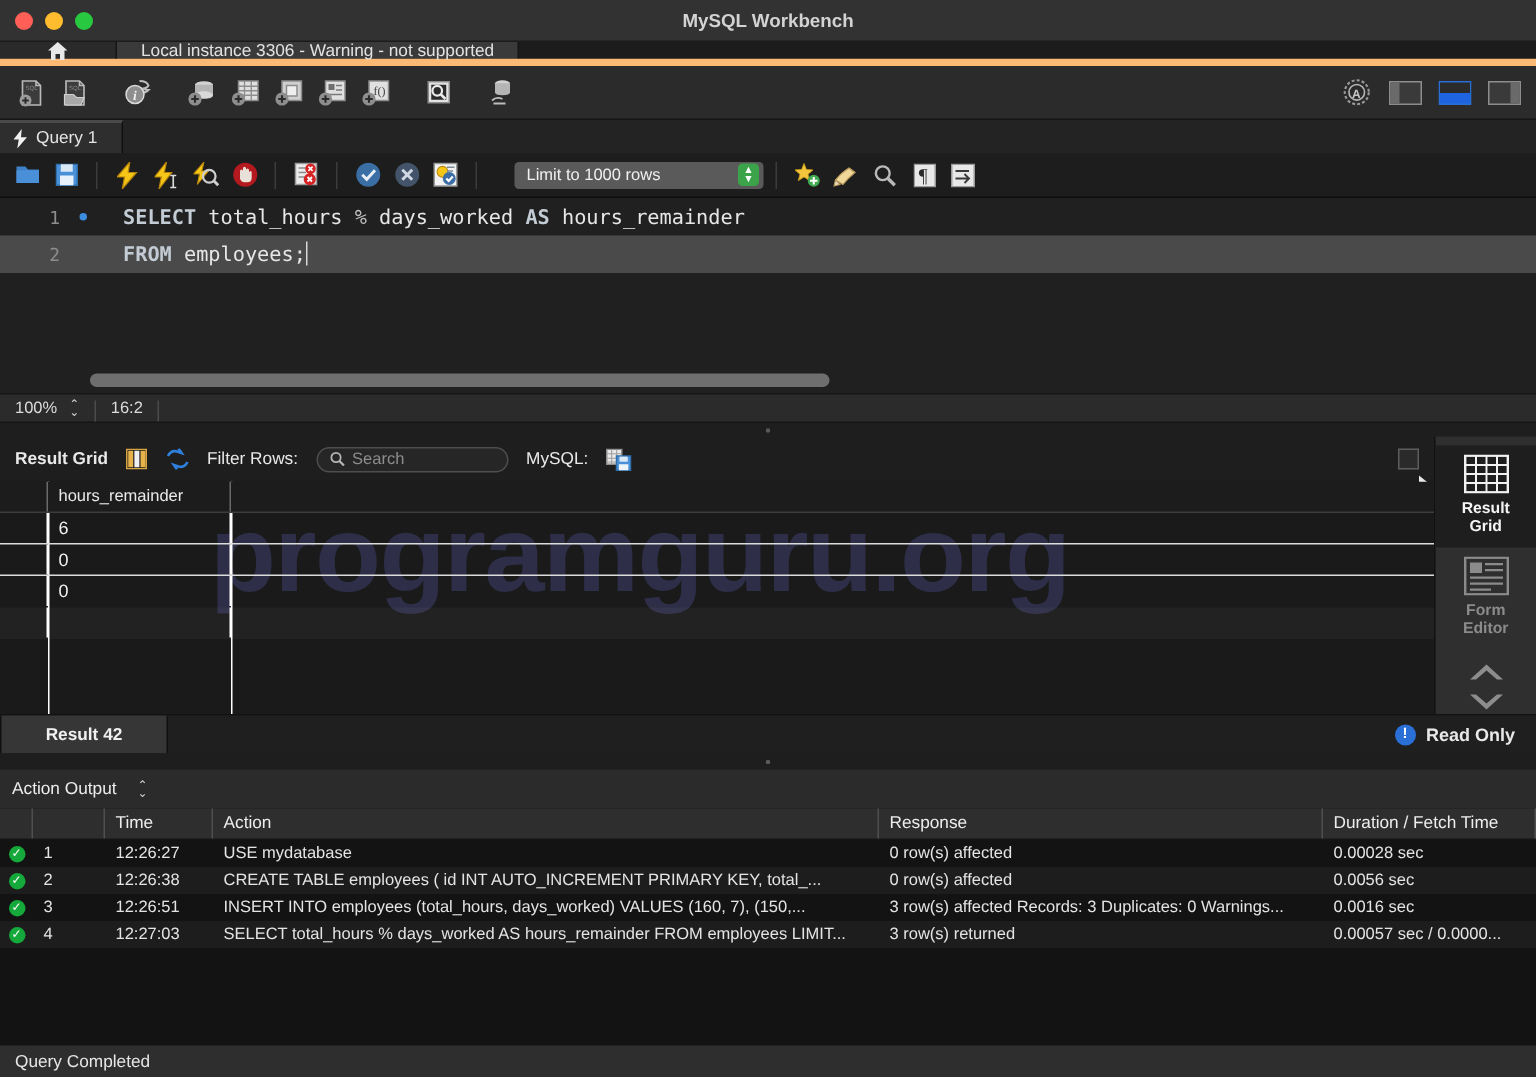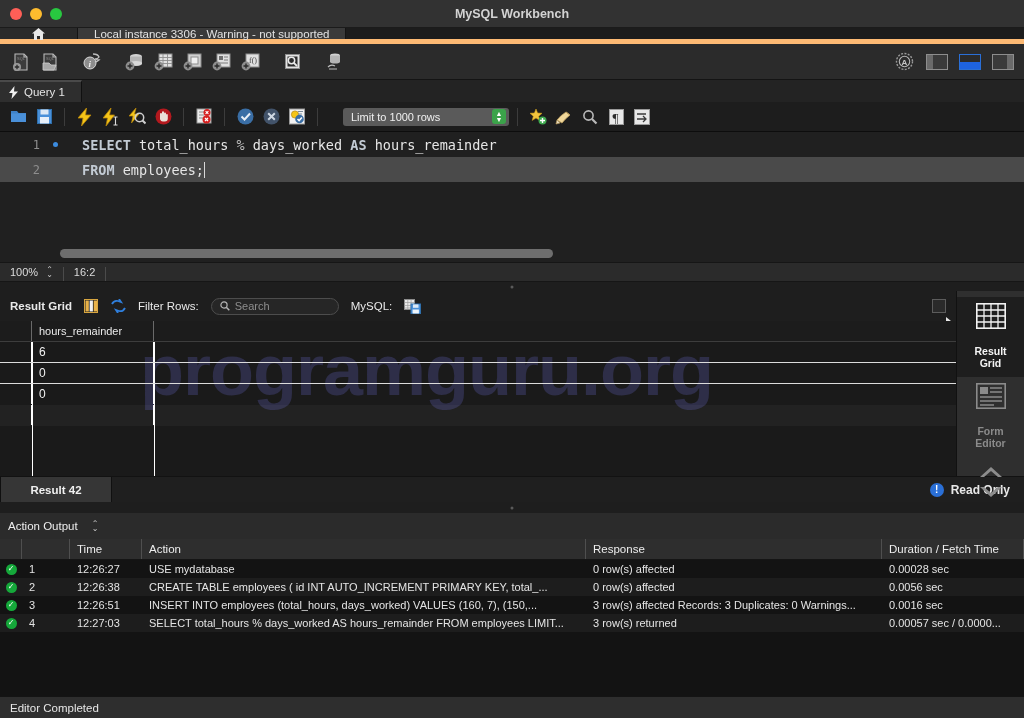--- a/index.html
+++ b/index.html
@@ -154,21 +154,21 @@
   .rightpanel {
     width: 68px; flex: none; background: #2f2f2f; display: flex; flex-direction: column;
     align-items: center; padding-top: 6px; position: relative; border-left: 1px solid #111;
   }
   .rp-arrow {
     position: absolute; left: -11px; top: 26px; width: 0; height: 0;
     border-top: 8px solid transparent; border-bottom: 8px solid transparent; border-left: 10px solid #e9e9e9;
   }
   .rp-item {
     width: 68px; padding: 6px 2px 8px; display: flex; flex-direction: column;
-    align-items: center; gap: 16px; font-size: 10.5px; font-weight: bold; text-align: center; line-height: 12px;
+    align-items: center; gap: 4px; font-size: 10.5px; font-weight: bold; text-align: center; line-height: 12px;
   }
   .rp-active { background: #1e1e1e; color: #f4f4f4; }
   .rp-dim { color: #8b8b8b; }
   .rp-chevs { margin-top: 8px; display: flex; flex-direction: column; align-items: center; color: #8d8d8d; }
 
   
   .resulttabs { height: 26px; background: #1a1a1a; display: flex; align-items: stretch; flex: none; border-top: 1px solid #121212; }
   .rtab {
     width: 112px; display: flex; align-items: center; justify-content: center;
     background: #363636; font-size: 11.5px; font-weight: bold; color: #f0f0f0;
@@ -701,16 +701,16 @@
       <div class="c-time">12:27:03</div>
       <div class="c-act">SELECT total_hours % days_worked AS hours_remainder FROM employees LIMIT...</div>
       <div class="c-resp">3 row(s) returned</div>
       <div class="c-dur">0.00057 sec / 0.0000...</div>
     </div>
 
     <div class="aofill"></div>
   </div>
 
   <div class="bottombar">
-    <span>Editor Completed</span>
+    <span>Query Completed</span>
   </div>
 
 </div>
 
 </body></html>

